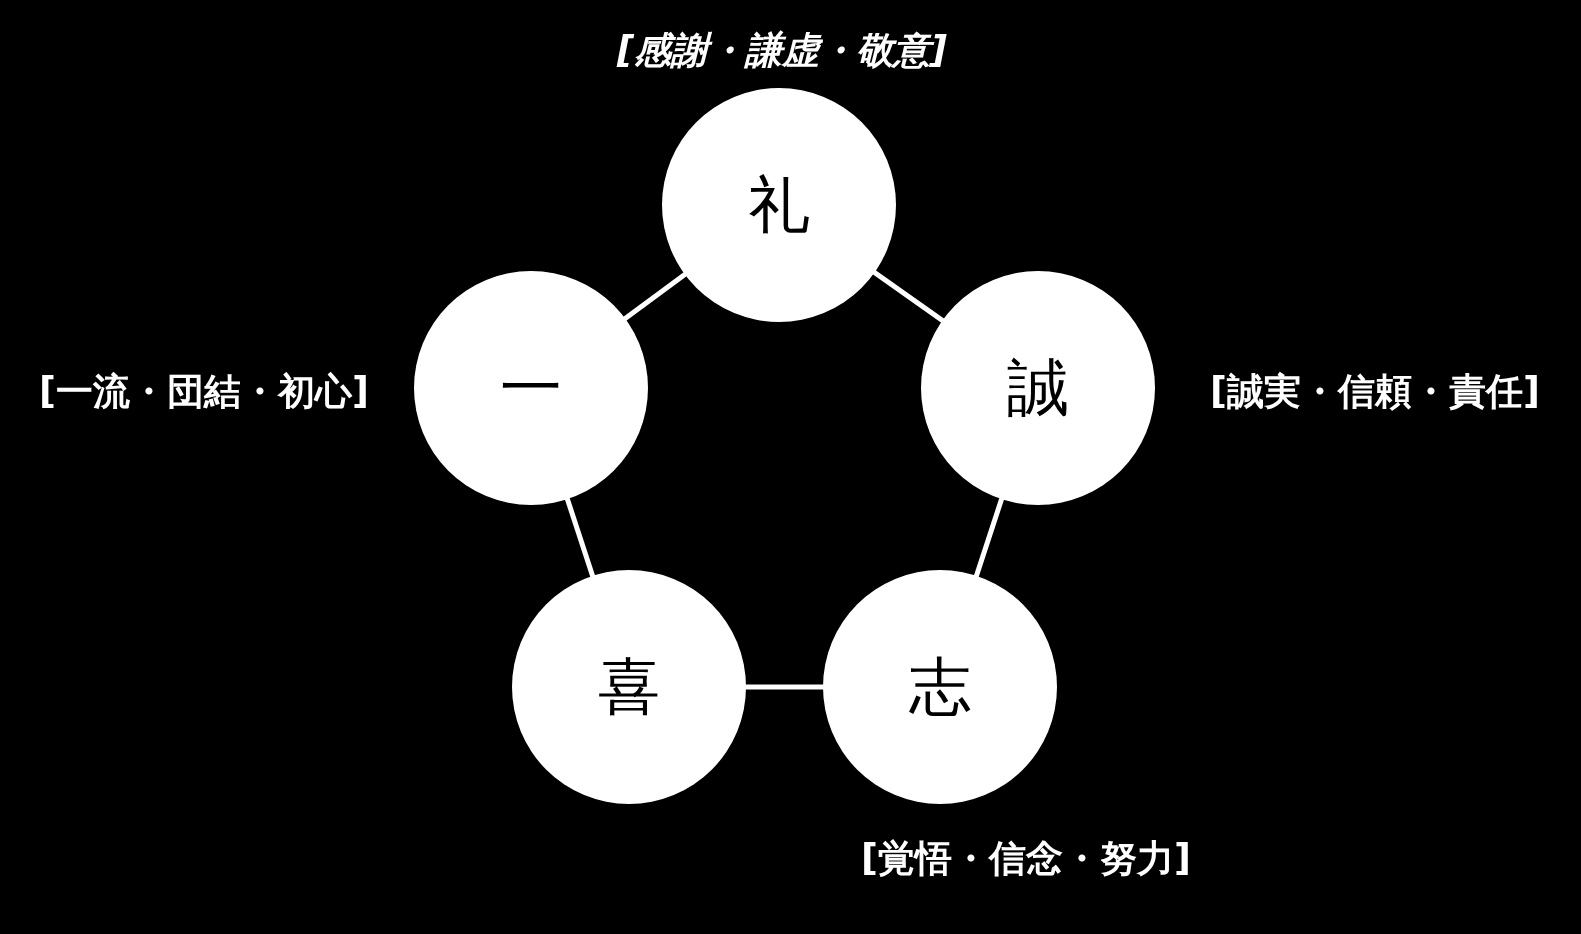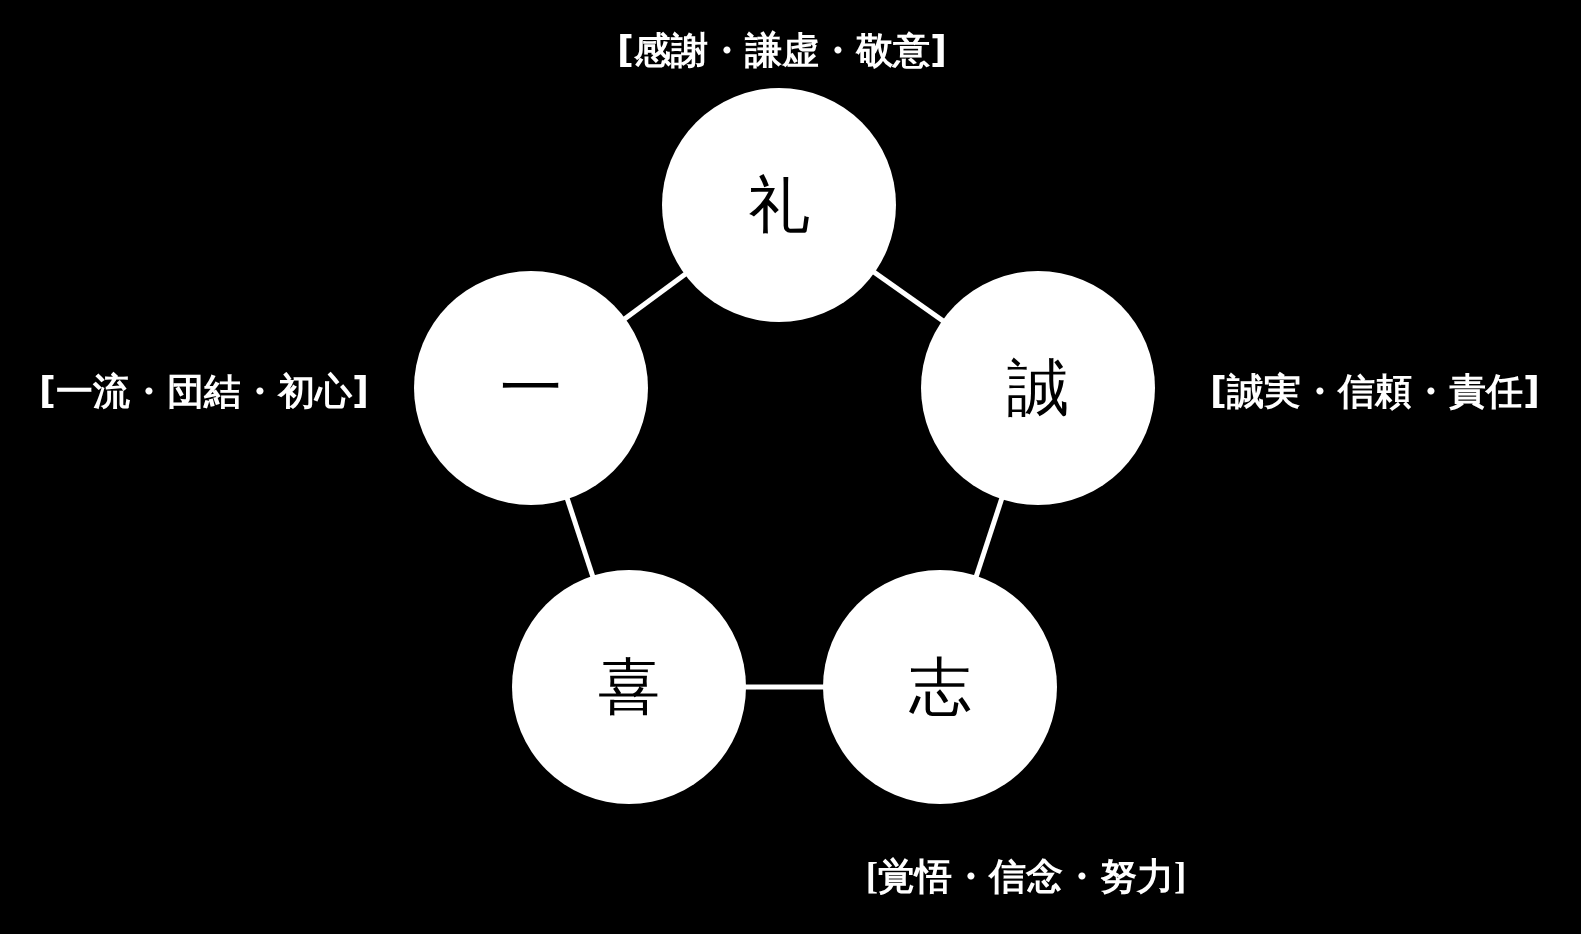--- a/index.html
+++ b/index.html
@@ -52,25 +52,25 @@
   .edge-label {
     position: absolute;
     transform: translate(-50%, -50%);
     color: #ffffff;
     font-size: 37px;
     font-weight: bold;
     white-space: nowrap;
     line-height: 1;
     z-index: 1;
   }
-  .label-top          { left: 782px;  top: 50px;  }
+  .label-top          { left: 782px;  top: 50px; font-style: italic;  }
   .label-left         { left: 204px;  top: 391px; }
   .label-right        { left: 1375px; top: 391px; }
   .label-bottom-left  { left: 555px;  top: 858px; }
-  .label-bottom-right { left: 1026px; top: 876px; font-family: Liberation Serif, serif; }
+  .label-bottom-right { left: 1026px; top: 858px; }
 </style>
 </head>
 <body>
 
 <div class="canvas">
 
   <svg class="edges-svg" viewBox="0 0 1581 934" xmlns="http://www.w3.org/2000/svg">
     <line x1="779" y1="205" x2="531" y2="388"></line>
     <line x1="779" y1="205" x2="1038" y2="388"></line>
     <line x1="531" y1="388" x2="629" y2="687"></line>

